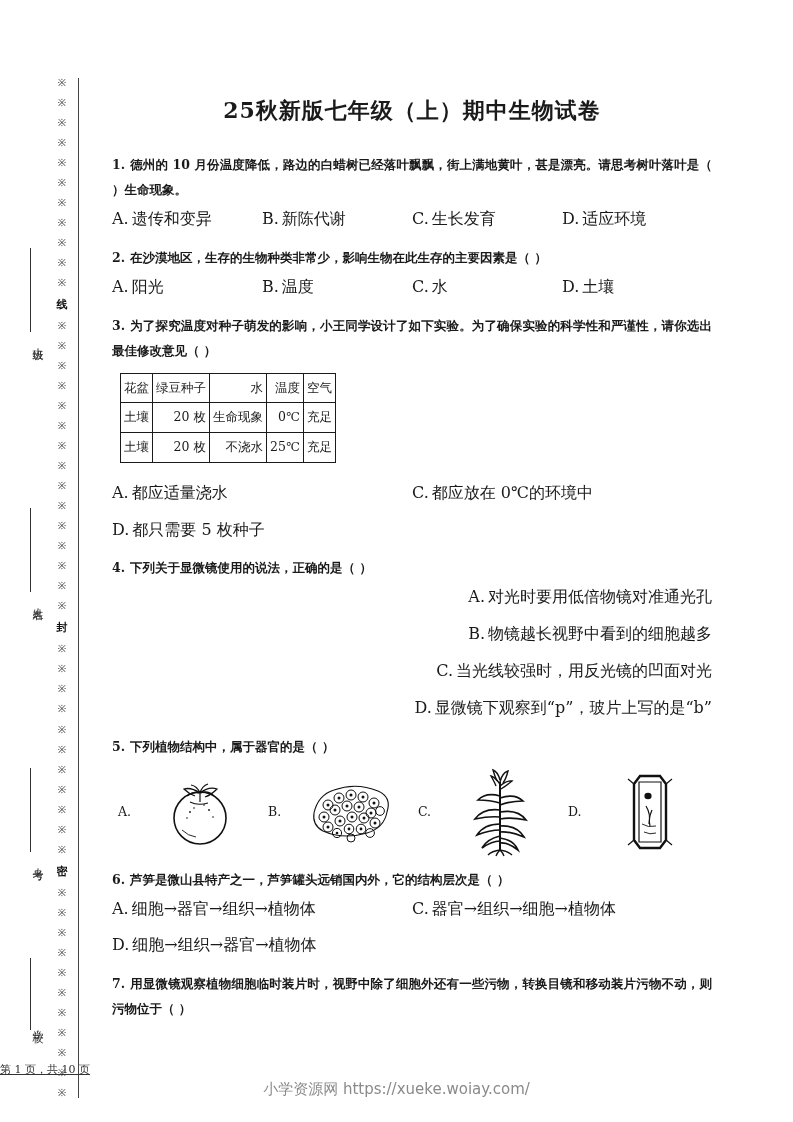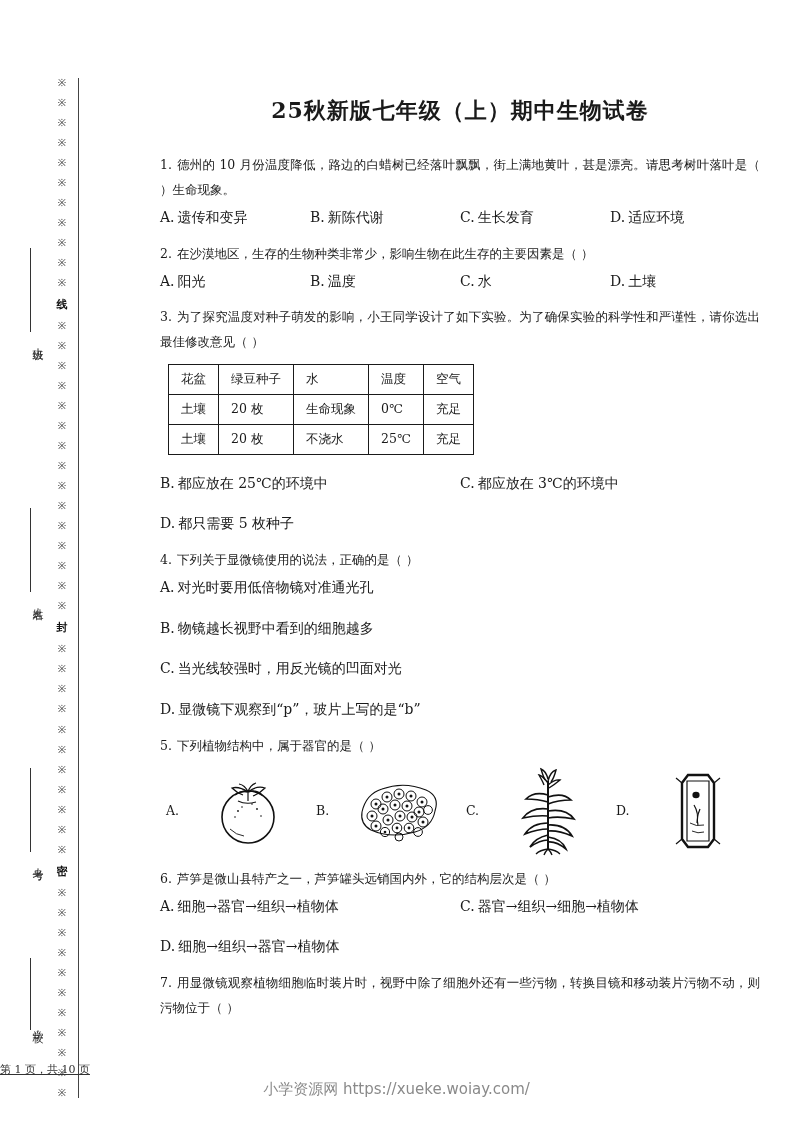--- a/index.html
+++ b/index.html
@@ -83,73 +83,74 @@
     width: 0;
     border-left: 1px solid #444;
   }
 
   
   #content {
     position: absolute;
     left: 112px;
     top: 78px;
     width: 600px;
-    margin-left: 48px;
   }
 
   #paper-title {
     text-align: center;
     font-size: 22px;
     font-weight: bold;
     letter-spacing: 1px;
     margin: 18px 0 26px 0;
     font-family: "DejaVu Serif", "Liberation Serif", serif;
   }
 
   .question {
     margin-bottom: 9px;
   }
   .q-stem {
     font-size: 12.5px;
     line-height: 2.0;
     text-align: justify;
     text-indent: 0;
+    font-weight: bold;
   }
   .q-num {
     display: inline;
     padding-right: 5px;
   }
   .opts-grid {
     display: grid;
     grid-template-columns: 1fr 1fr;
-    row-gap: 12px;
-    font-size: 14px;
+    row-gap: 4px;
+    font-size: 16px;
     line-height: 2.05;
     margin-top: 1px;
   }
   .opts-grid.four-col {
     grid-template-columns: 1fr 1fr 1fr 1fr;
   }
   .opt {
     white-space: nowrap;
   }
   .opt .lab { padding-right: 3px; }
 
   
   .exp-table {
     border-collapse: collapse;
     margin: 10px 0 14px 8px;
     font-size: 12.5px;
   }
   .exp-table td {
     border: 1px solid #1a1a1a;
-    padding: 5px 12px;
+    padding: 5px 3px;
     line-height: 1.5;
     white-space: nowrap;
     vertical-align: middle;
+    text-align: right;
   }
 
   
   .fig-row {
     display: flex;
     align-items: center;
     margin: 10px 0 12px 6px;
     gap: 6px;
   }
   .fig-item {
@@ -322,31 +323,31 @@
         <td>土壤</td>
         <td>20 枚</td>
         <td>不浇水</td>
         <td>25℃</td>
         <td>充足</td>
       </tr>
     </tbody>
       </table>
 
     <div class="opts-grid">
-      <div class="opt"><span class="lab">B.</span><span>都应放在 25℃的环境中</span></div>
-      <div class="opt"><span class="lab">C.</span><span>都应放在 3℃的环境中</span></div>
+      <div class="opt"><span class="lab">A.</span><span>都应适量浇水</span></div>
+      <div class="opt"><span class="lab">C.</span><span>都应放在 0℃的环境中</span></div>
       <div class="opt"><span class="lab">D.</span><span>都只需要 5 枚种子</span></div>
     </div>
   </div>
 
   <div class="question">
     <div class="q-stem">
       <span class="q-num">4.</span><span>下列关于显微镜使用的说法，正确的是（      ）</span>
     </div>
-    <div class="opts-grid" style="grid-template-columns:1fr;">
+    <div class="opts-grid" style="grid-template-columns:1fr;text-align:right;">
       <div class="opt"><span class="lab">A.</span><span>对光时要用低倍物镜对准通光孔</span></div>
       <div class="opt"><span class="lab">B.</span><span>物镜越长视野中看到的细胞越多</span></div>
       <div class="opt"><span class="lab">C.</span><span>当光线较强时，用反光镜的凹面对光</span></div>
       <div class="opt"><span class="lab">D.</span><span>显微镜下观察到“p”，玻片上写的是“b”</span></div>
     </div>
   </div>
 
   <div class="question">
     <div class="q-stem">
       <span class="q-num">5.</span><span>下列植物结构中，属于器官的是（      ）</span>

